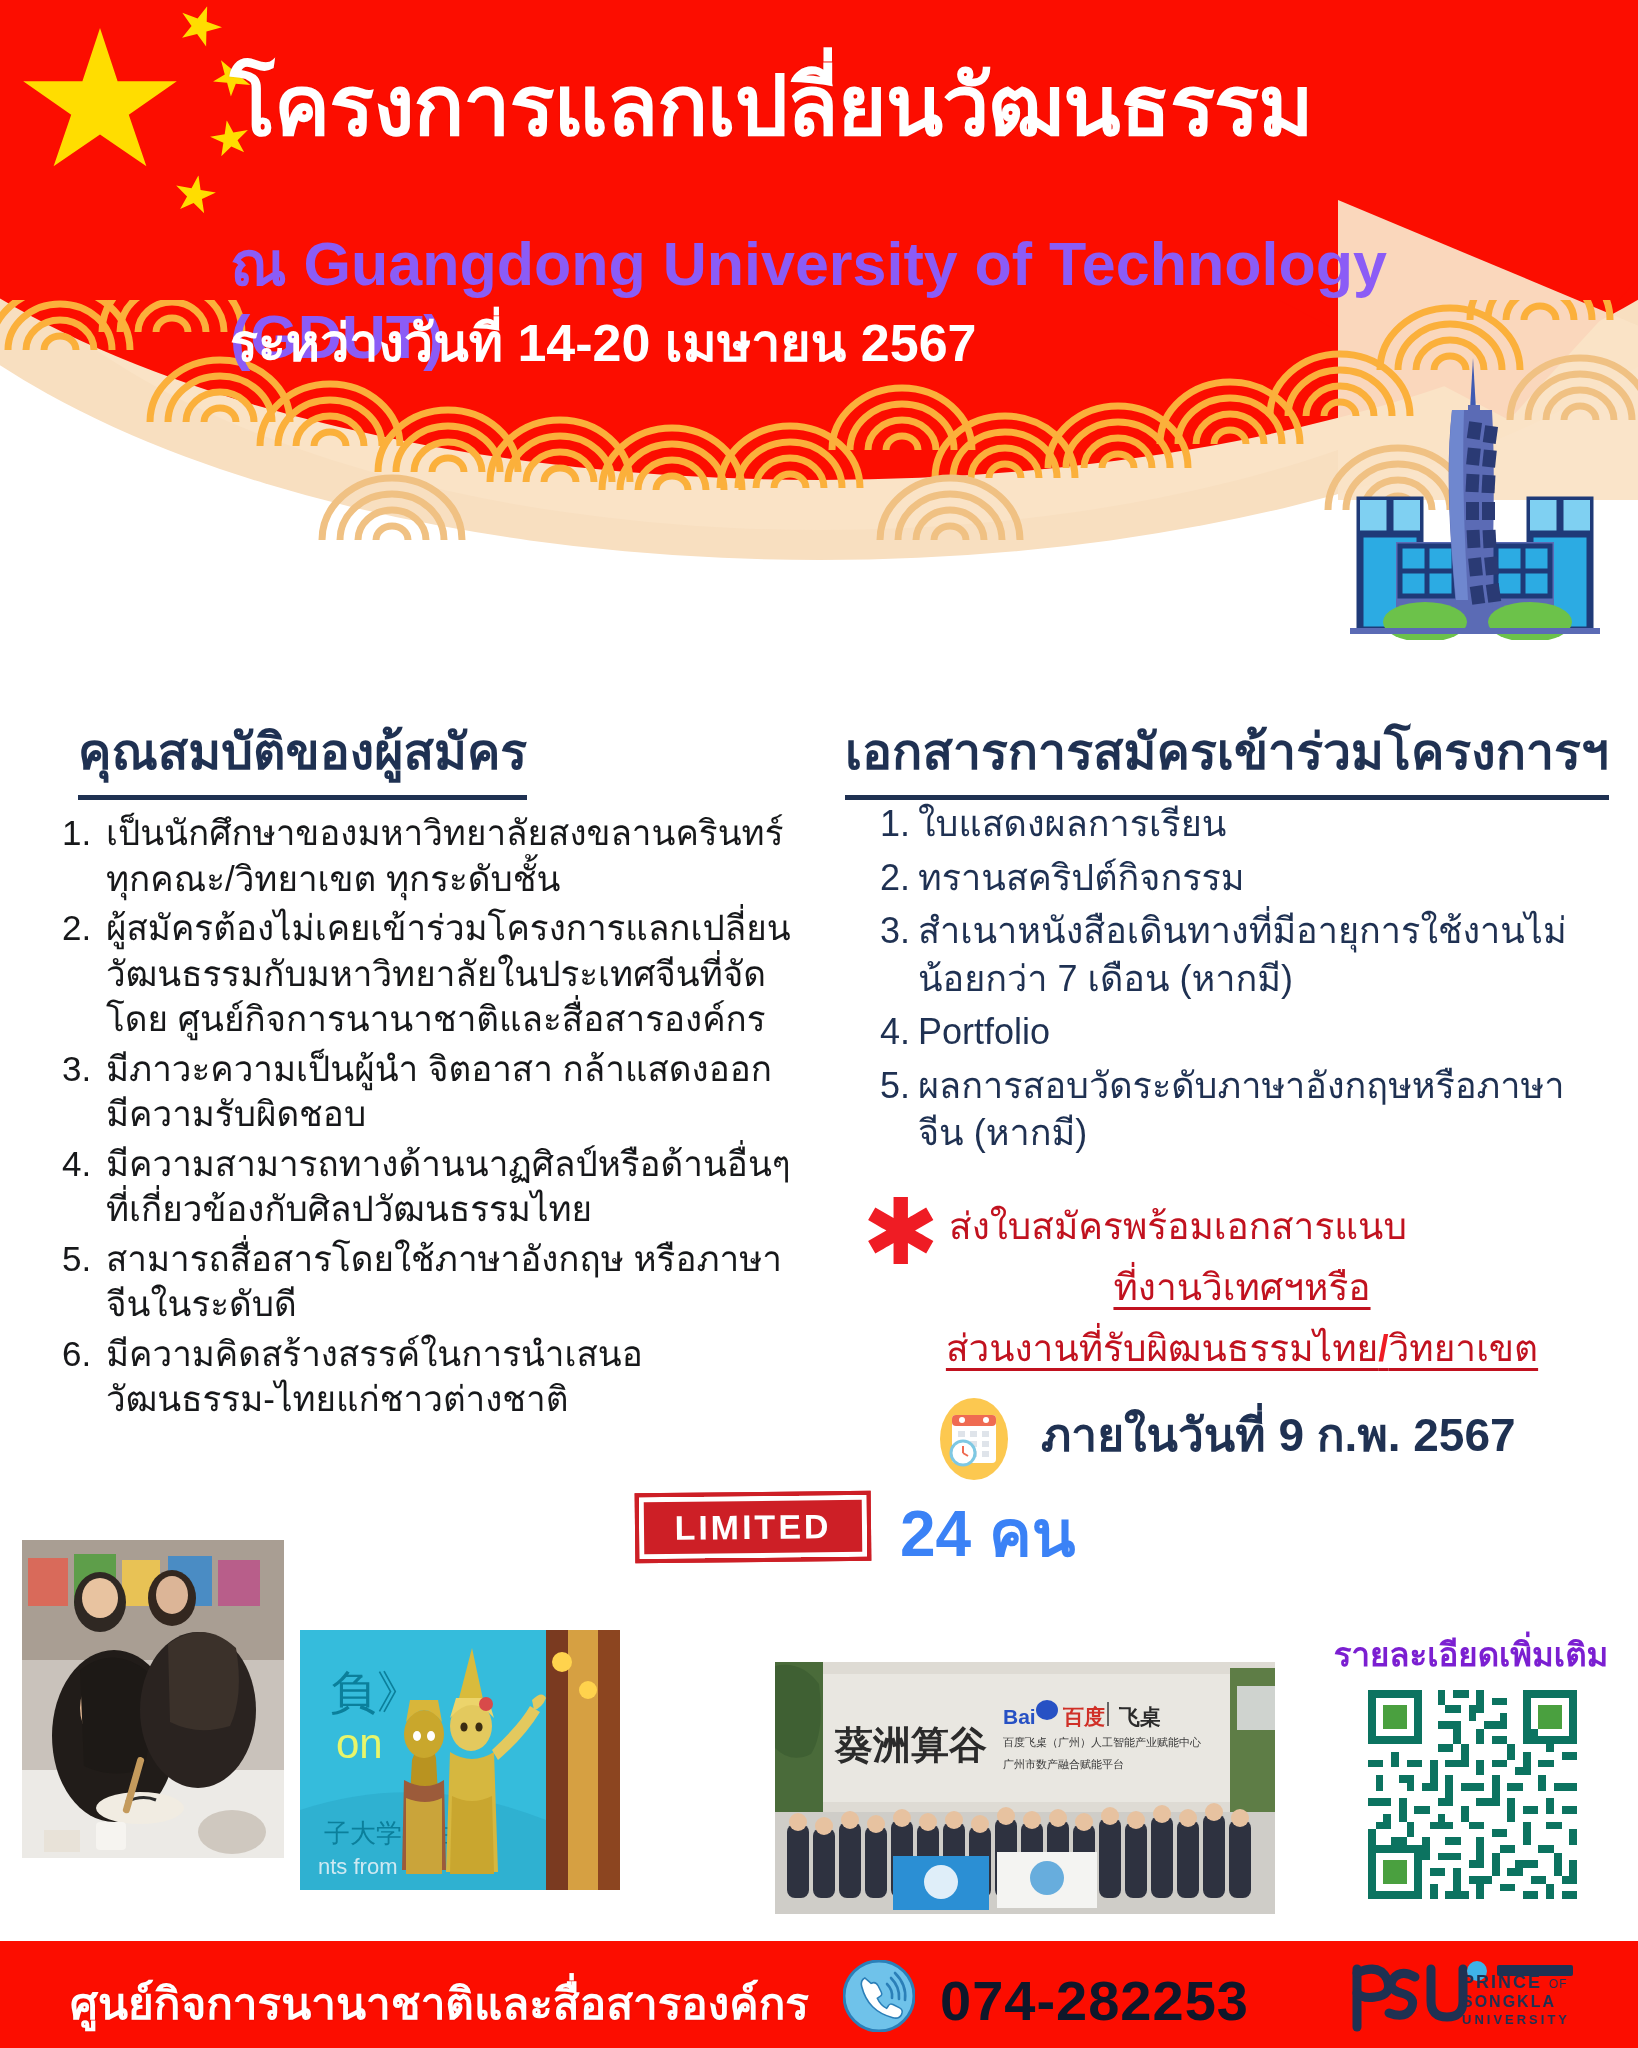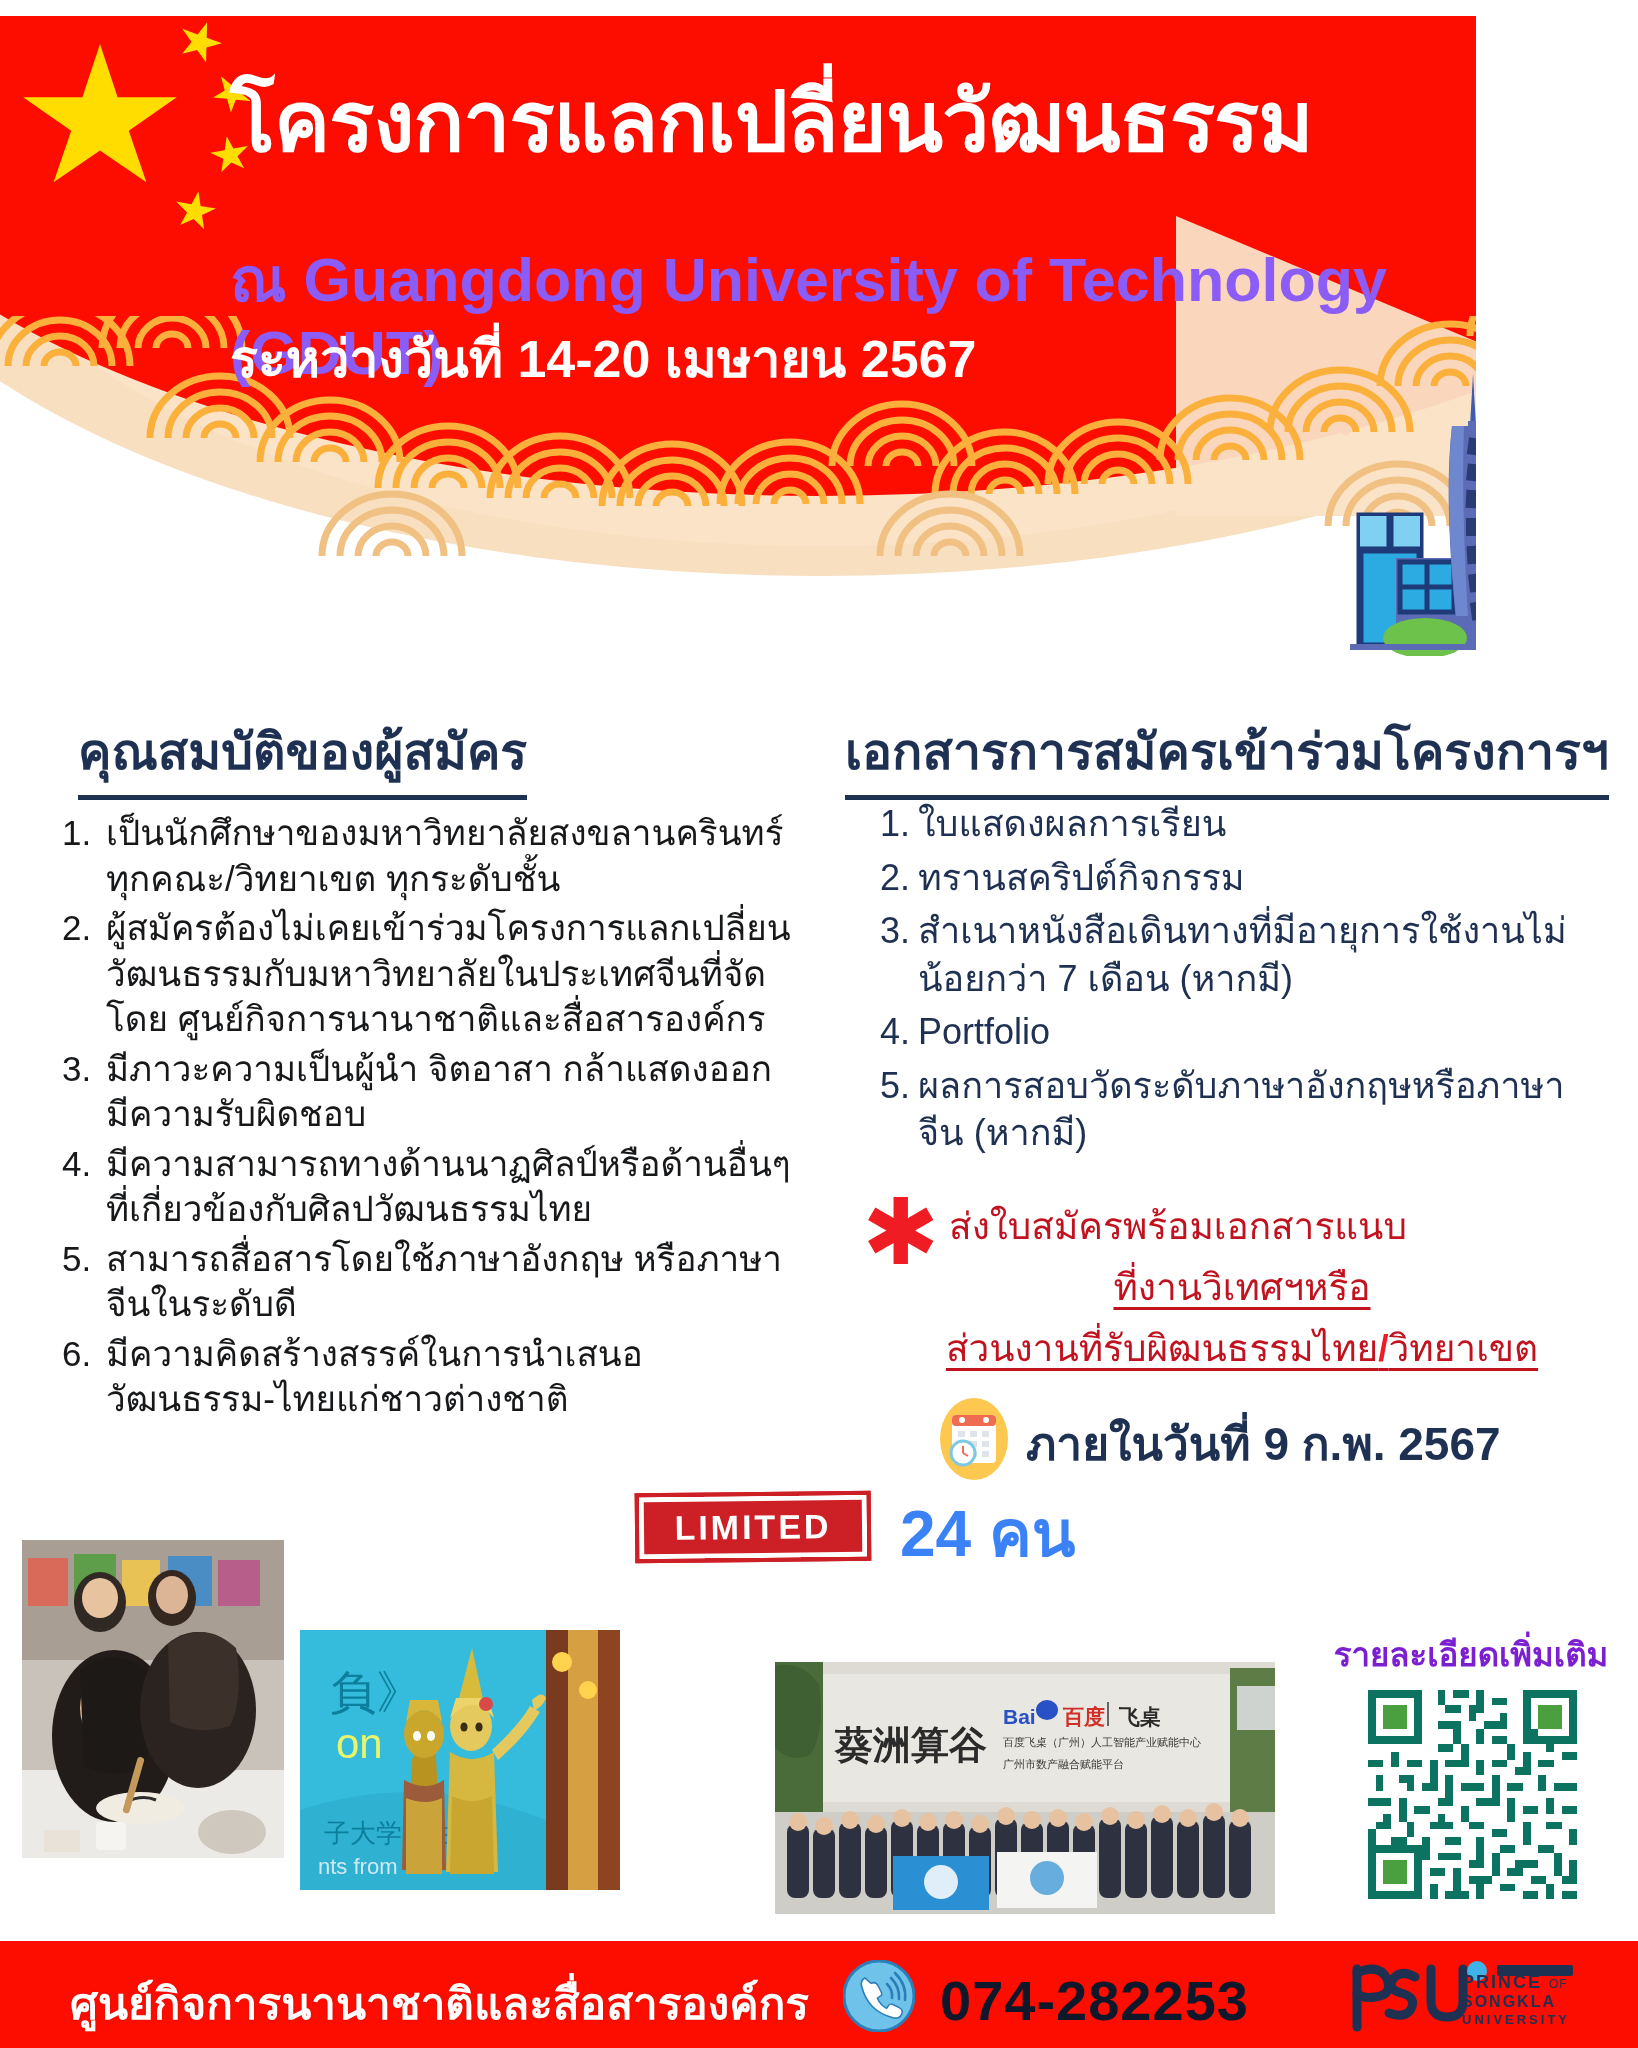--- a/index.html
+++ b/index.html
@@ -6,21 +6,21 @@
   body{font-family:"Liberation Sans","DejaVu Sans",sans-serif;}
 
   #poster{
     position:relative;
     width:1638px;height:2048px;
     background:#ffffff;
     overflow:hidden;
   }
 
   
-  .hdr-wrap{position:absolute;left:0;top:16px;width:1476px;height:660px;overflow:hidden;}
+  .hdr-wrap{position:absolute;left:0;top:0;width:1638px;height:660px;overflow:hidden;}
 
   
   .hdr-cream{
     position:absolute;left:-180px;top:-760px;width:2000px;height:1320px;
     background:#f8dfc0;
     border-radius:0 0 58% 58% / 0 0 40% 40%;
   }
   .hdr-cream2{
     position:absolute;left:-60px;top:-700px;width:1760px;height:1230px;
     background:#fae3c6;
@@ -94,21 +94,21 @@
     flex:0 0 66px;color:#ef1c24;font-size:92px;line-height:50px;font-weight:bold;
     margin-right:10px;position:relative;top:6px;
   }
   .note-l1{color:#c1121f;font-size:37px;font-weight:500;}
   .note-l2{color:#c1121f;font-size:37px;font-weight:500;text-decoration:underline;
            text-underline-offset:7px;text-decoration-thickness:3px;margin-top:2px;}
   .note-l3{color:#c1121f;font-size:37px;font-weight:500;text-decoration:underline;
            text-underline-offset:7px;text-decoration-thickness:3px;margin-top:2px;}
   .slash{color:#ef1c24;font-weight:bold;}
 
-  .deadline{position:absolute;left:940px;top:1398px;display:flex;align-items:flex-end;}
+  .deadline{position:absolute;left:940px;top:1398px;display:flex;align-items:flex-start;gap:15px;}
   .cal-icon{width:68px;height:82px;position:relative;margin-right:18px;}
   .deadline-txt{color:#1f3152;font-size:46px;font-weight:bold;}
 
   
   .limited-stamp{
     position:absolute;left:635px;top:1492px;width:228px;height:62px;
     border:4px solid #cd1f26;background:#cd1f26;
     display:flex;align-items:center;justify-content:center;
     box-shadow:inset 0 0 0 5px #fff;
     transform:rotate(-0.6deg);

